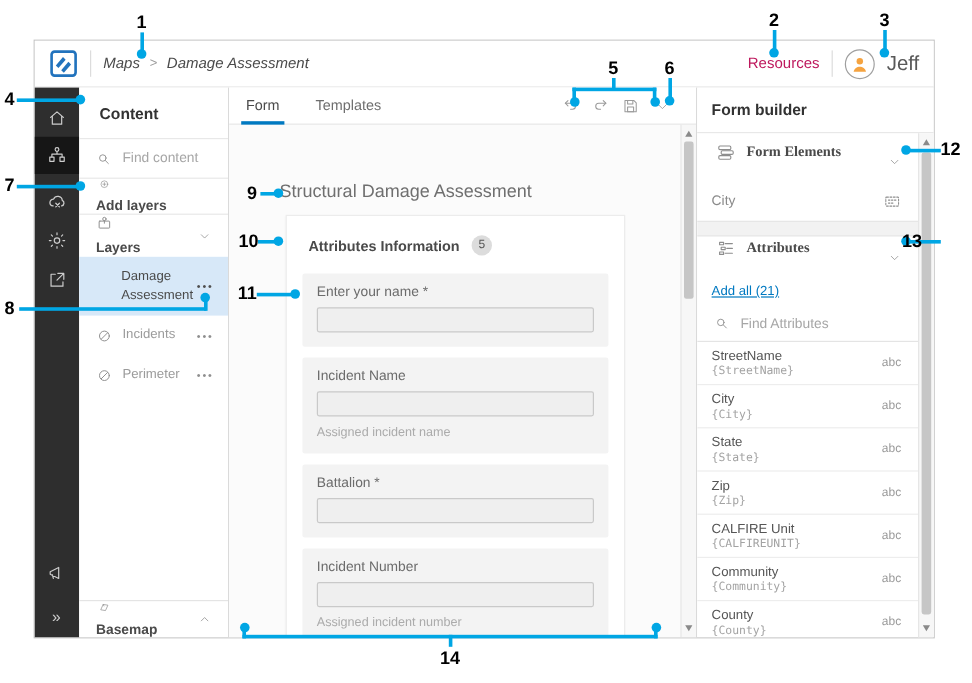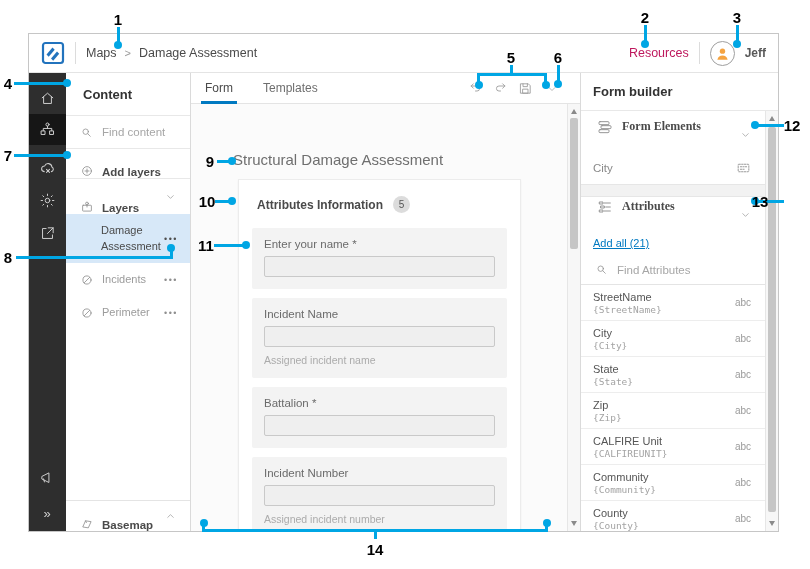--- a/index.html
+++ b/index.html
@@ -11,47 +11,47 @@
   .window{position:absolute;left:28px;top:33px;width:751px;height:499px;
           background:#fff;border:1px solid #c6c6c6;}
 
   
   .app-header{position:absolute;left:0;top:0;width:100%;height:39px;
               display:flex;align-items:center;justify-content:space-between;
               padding:0 12px;border-bottom:1px solid #e4e4e4;background:#fff;}
   .hgroup{display:flex;align-items:center;gap:10px;}
   .vsep{width:1px;height:22px;background:#dcdcdc;}
   .logo{width:24px;height:24px;display:inline-flex;}
-  .breadcrumb{display:flex;align-items:center;gap:8px;font-size:12.5px;color:#4a4a4a;}
+  .breadcrumb{display:flex;align-items:center;gap:8px;font-size:12.5px;color:#4a4a4a;font-style:italic;}
   .crumb-sep{color:#9a9a9a;font-size:11px;}
   .resources{font-size:12.5px;color:#be185d;cursor:pointer;}
   .avatar{width:25px;height:25px;border-radius:50%;border:1px solid #9f9f9f;
           display:inline-flex;align-items:center;justify-content:center;background:#fff;overflow:hidden;}
-  .user-name{font-size:12px;color:#595959;font-weight:bold;}
+  .user-name{font-size:17px;color:#595959;}
 
   
   .rail{position:absolute;left:0;top:39px;width:37px;bottom:0;background:var(--rail,#2e2e2e);}
   .rail-item{position:absolute;left:0;width:37px;height:31px;display:flex;
              align-items:center;justify-content:center;cursor:pointer;}
   .rail-item.active{background:var(--rail_active,#161616);}
   .rail svg{stroke:#cdcdcd;fill:none;stroke-width:1.4;stroke-linecap:round;stroke-linejoin:round;}
   .collapse-glyph{color:#cdcdcd;font-size:13px;letter-spacing:1px;}
 
   
   .content-panel{position:absolute;left:37px;top:39px;width:125px;bottom:0;background:#fff;
                  border-right:1px solid #dadada;display:flex;flex-direction:column;}
   .content-panel svg{stroke:#8d8d8d;fill:none;stroke-width:1.4;stroke-linecap:round;stroke-linejoin:round;}
   .cp-header{height:43px;display:flex;align-items:center;padding-left:17px;
              border-bottom:1px solid #e8e8e8;font-size:13px;font-weight:bold;color:#323232;}
   .cp-search{height:33px;display:flex;align-items:center;gap:7px;padding-left:14px;
              border-bottom:1px solid #e8e8e8;}
   .cp-search input{border:none;outline:none;width:84px;font-size:11.5px;
                    font-family:"Liberation Sans",sans-serif;color:#555;}
   .cp-search input::placeholder{color:#a6a6a6;}
-  .cp-row{display:flex;align-items:flex-end;gap:8px;padding-left:14px;cursor:pointer;}
+  .cp-row{display:flex;align-items:flex-start;gap:8px;padding-left:14px;cursor:pointer;flex-direction:column;}
   .cp-add{height:30px;border-bottom:1px solid #e8e8e8;font-size:11.5px;font-weight:bold;color:#4a4a4a;}
   .cp-layers-h{height:35px;font-size:11.5px;font-weight:bold;color:#4a4a4a;position:relative;}
   .row-chevron{position:absolute;right:14px;top:50%;transform:translateY(-50%);}
   .layer-row{position:relative;display:flex;align-items:center;padding-left:35px;cursor:pointer;}
   .layer-row.selected{height:49px;background:var(--selection,#d7e8f8);}
   .layer-row.selected .layer-name{color:#4a4a4a;}
   .layer-row.plain{height:33px;padding-left:14px;gap:8px;}
   .layer-name{font-size:11px;color:#9b9b9b;width:62px;line-height:1.45;}
   .dots{position:absolute;right:12px;top:50%;transform:translateY(-50%);
         font-size:9px;letter-spacing:1.5px;color:#4f4f4f;cursor:pointer;}

